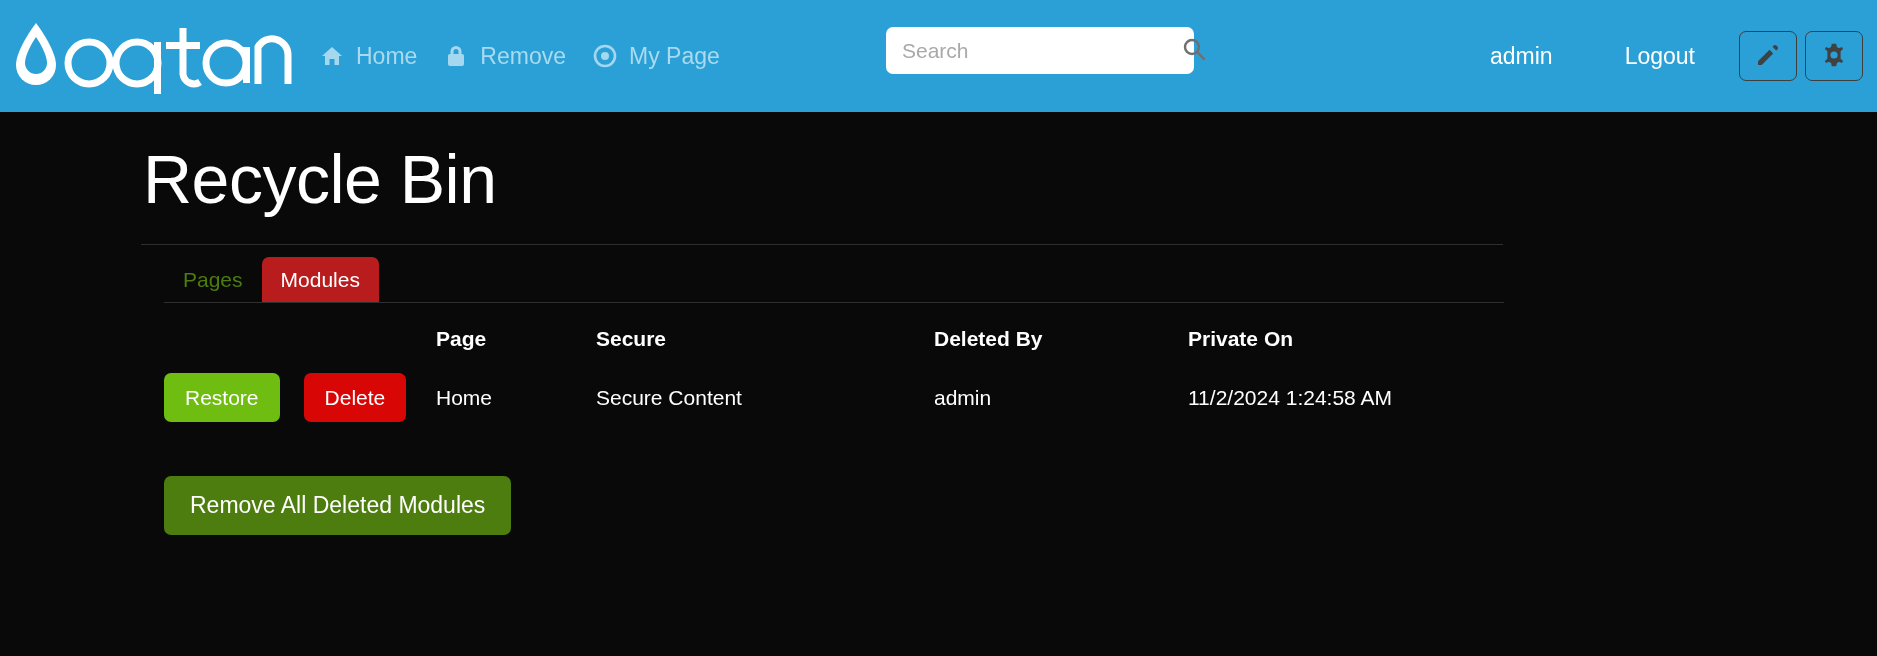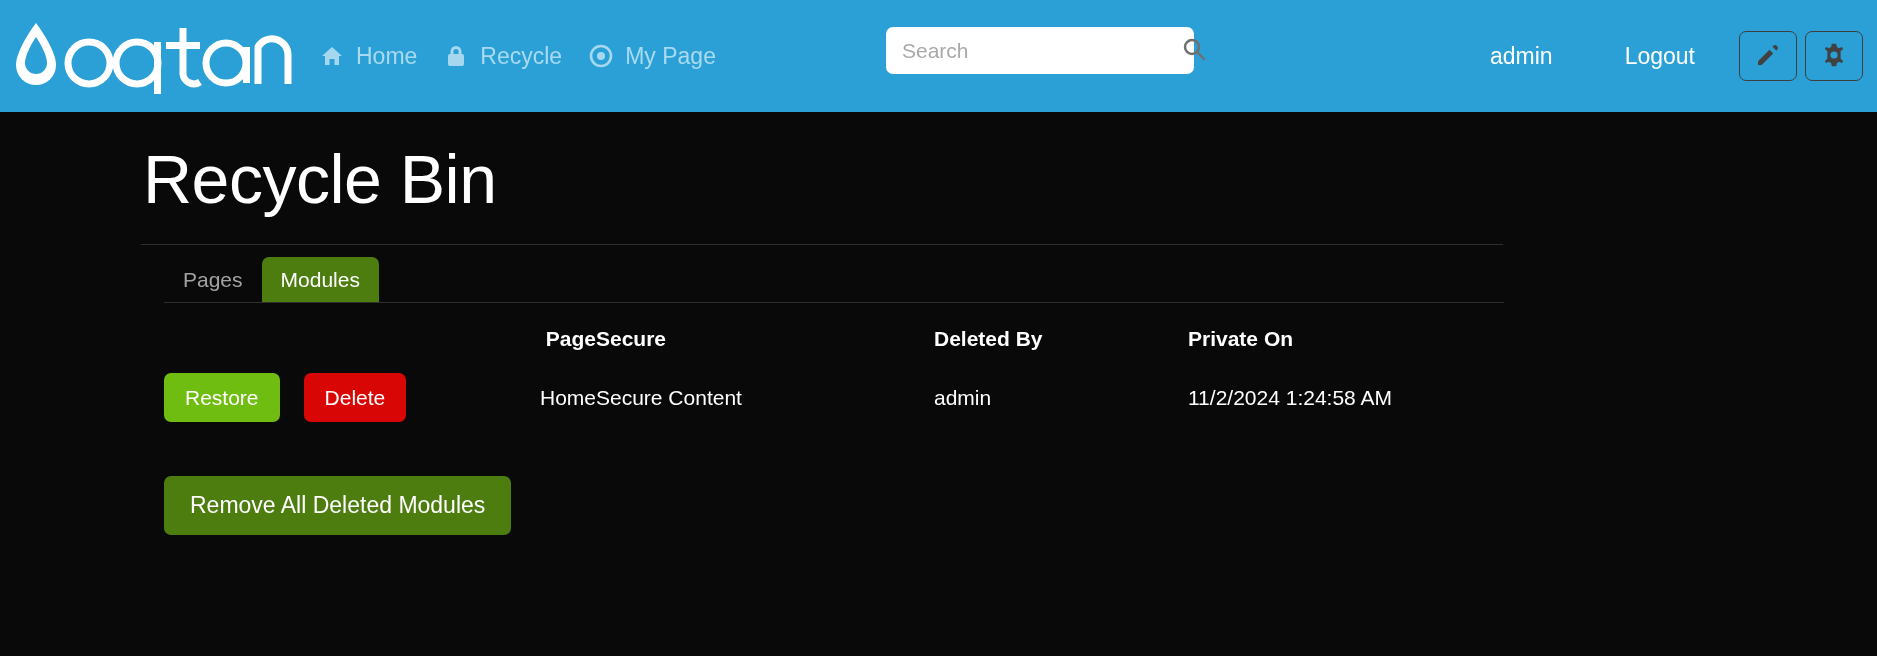--- a/index.html
+++ b/index.html
@@ -155,49 +155,49 @@
     margin-left: 164px;
     margin-top: 11px;
     display: flex;
     align-items: flex-end;
     height: 46px;
   }
   .tab {
     font-size: 21px;
     padding: 12px 19px;
     cursor: pointer;
-    color: #a3a3a3;
+    color: #4d7c0f;
     border-radius: 7px 7px 0 0;
     line-height: 1;
     background: transparent;
     border: none;
     font-family: "Liberation Sans", sans-serif;
     white-space: nowrap;
   }
-  .tab.active { background: #4d7c0f; color: #FFFFFF; }
+  .tab.active { background: #b91c1c; color: #FFFFFF; }
   .tabs-rule {
     margin-left: 164px;
     width: 1340px;
     height: 1px;
     background: #2F2F2F;
     margin-top: 0;
   }
 
   
   .grid {
     margin-left: 164px;
     margin-top: 24px;
     width: 1340px;
   }
   .grid-row {
     display: flex;
     align-items: center;
   }
   .c-actions { width: 272px; flex: 0 0 272px; display: flex; align-items: center; gap: 24px; }
-  .c-page    { width: 160px; flex: 0 0 160px; text-align: right; }
+  .c-page    { width: 160px; flex: 0 0 160px; }
   .c-module  { width: 338px; flex: 0 0 338px; }
   .c-by      { width: 254px; flex: 0 0 254px; }
   .c-on      { flex: 1 1 auto; }
 
   .th {
     color: #FFFFFF;
     font-size: 21px;
     font-weight: bold;
     padding-bottom: 22px;
   }
@@ -270,21 +270,21 @@
       <span class="nav-label">Home</span>
     </a>
 
     <a class="nav-item">
       <span class="nav-icon">
         <svg width="22" height="24" viewBox="0 0 22 24" fill="currentColor">
           <path d="M11 2 A5.5 5.5 0 0 0 5.5 7.5 L5.5 10 L8.5 10 L8.5 7.5 A2.5 2.5 0 0 1 13.5 7.5 L13.5 10 L16.5 10 L16.5 7.5 A5.5 5.5 0 0 0 11 2 Z"></path>
           <rect x="3" y="10" width="16" height="12" rx="2"></rect>
         </svg>
       </span>
-      <span class="nav-label">Recycle</span>
+      <span class="nav-label">Remove</span>
     </a>
 
     <a class="nav-item">
       <span class="nav-icon">
         <svg width="24" height="24" viewBox="0 0 24 24">
           <circle cx="12" cy="12" r="10" fill="none" stroke="currentColor" stroke-width="2.6"></circle>
           <circle cx="12" cy="12" r="4" fill="currentColor"></circle>
         </svg>
       </span>
       <span class="nav-label">My Page</span>

